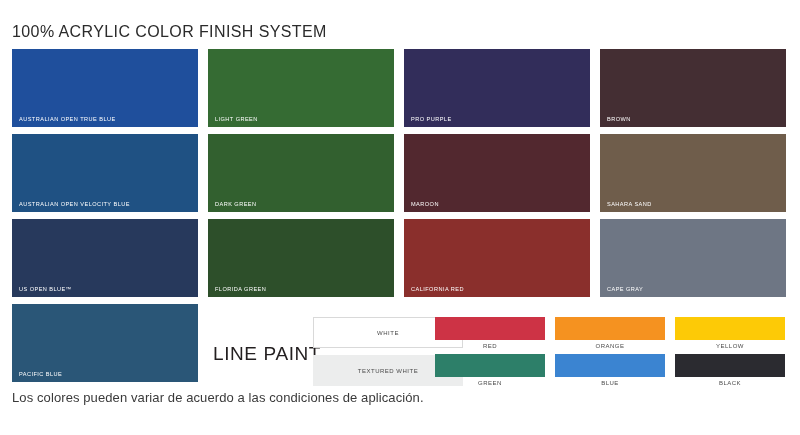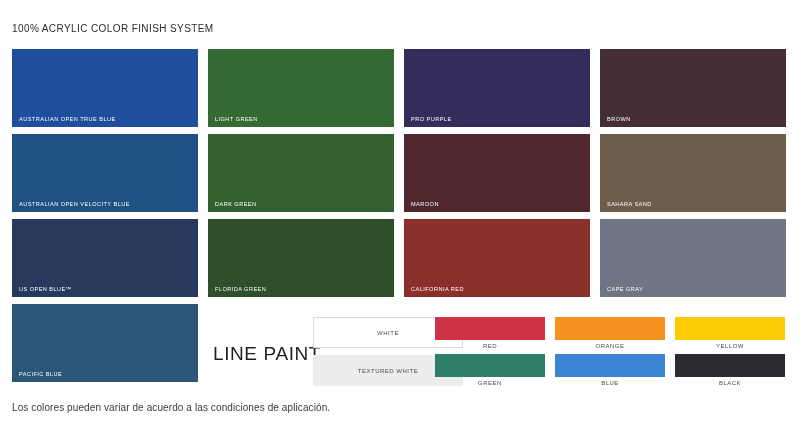--- a/index.html
+++ b/index.html
@@ -19,21 +19,21 @@
     position: relative;
     width: 800px;
     height: 435px;
     box-sizing: border-box;
     padding: 0;
   }
   .page-title {
     position: absolute;
     left: 12px;
     top: 23px;
-    font-size: 10px;
+    font-size: 16px;
     letter-spacing: 0.4px;
     font-weight: 400;
     color: #2b2b2b;
     white-space: nowrap;
   }
 
   
   .swatch-grid {
     position: absolute;
     left: 12px;
@@ -133,22 +133,22 @@
     font-size: 6px;
     letter-spacing: 0.5px;
     color: #4a4a4a;
     padding-top: 3px;
     padding-bottom: 2px;
   }
 
   .footnote {
     position: absolute;
     left: 12px;
-    top: 402px;
-    font-size: 10px;
+    top: 390px;
+    font-size: 13px;
     color: #3a3a3a;
     letter-spacing: 0.1px;
     white-space: nowrap;
   }
 </style>
 </head>
 <body style="background: rgb(255, 255, 255);">
 
 <div class="sheet">
 

